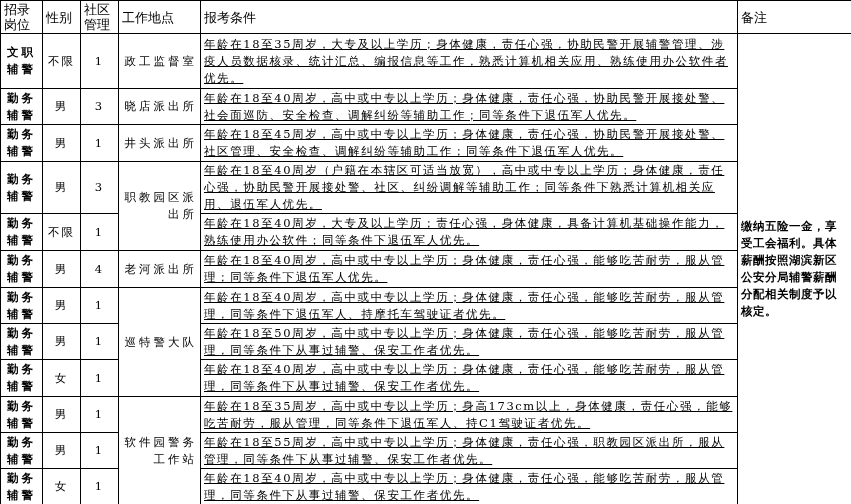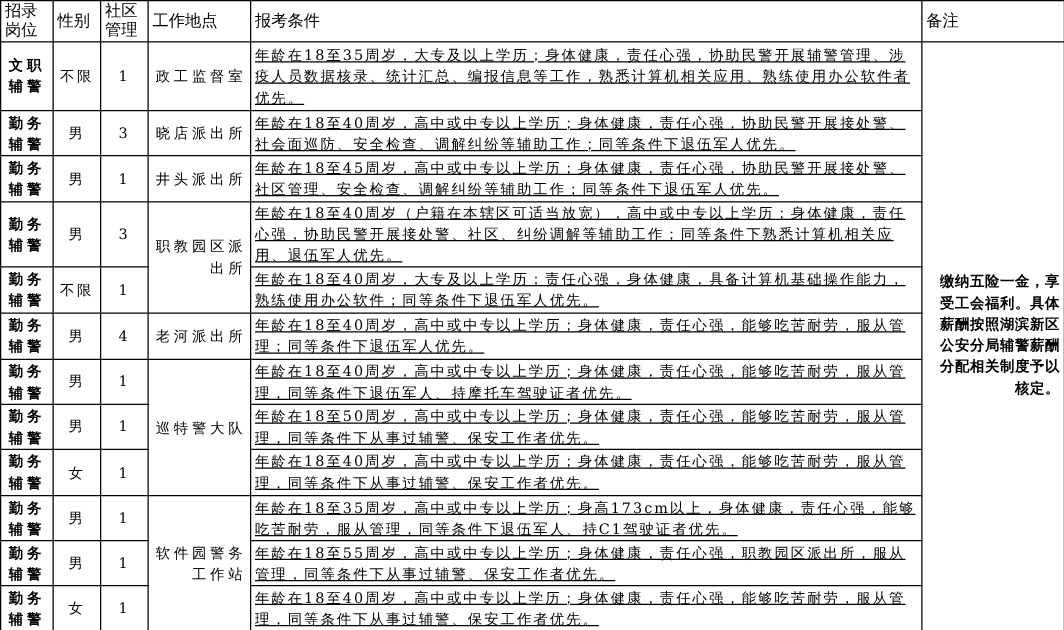--- a/index.html
+++ b/index.html
@@ -4,21 +4,21 @@
   <style>
     html, body { margin: 0; padding: 0; background: #ffffff; }
     body { width: 851px; height: 504px; overflow: hidden; font-family: "DejaVu Serif", "Liberation Serif", serif; color: #000; }
     table.recruit { border-collapse: collapse; table-layout: fixed; width: 851px; position: absolute; left: 0; top: 0; }
     table.recruit td, table.recruit th { border: 1.5px solid #000; padding: 0 3px; font-size: 11.5px; line-height: 17px; vertical-align: middle; overflow: hidden; }
     th { font-family: "DejaVu Sans", "Liberation Sans", sans-serif; font-weight: normal; font-size: 13px !important; line-height: 15px !important; text-align: left; }
     td.post { font-family: "DejaVu Sans", sans-serif; font-weight: bold; font-size: 12px; text-align: center; line-height: 16px; letter-spacing: 3px; padding: 0 2px; }
     td.gender, td.count { text-align: center; font-size: 12px; letter-spacing: 2px; }
     td.loc { text-align: right; font-size: 12px; letter-spacing: 3px; line-height: 18px; }
     td.cond { text-align: left; letter-spacing: 1.6px; line-height: 17.5px; text-decoration: underline; }
-    td.remark { font-family: Liberation Mono, monospace; font-weight: bold; font-size: 11.5px; line-height: 18px; text-align: right; letter-spacing: 0.5px; padding: 0 6px; }
+    td.remark { font-family: Liberation Mono, monospace; font-weight: bold; font-size: 11.5px; line-height: 18px; text-align: left; letter-spacing: 0.5px; padding: 0 6px; }
   </style>
 </head>
 <body>
 
 <table class="recruit">
   <colgroup>
     <col style="width:42px">
       <col style="width:38px">
       <col style="width:38px">
       <col style="width:82px">

